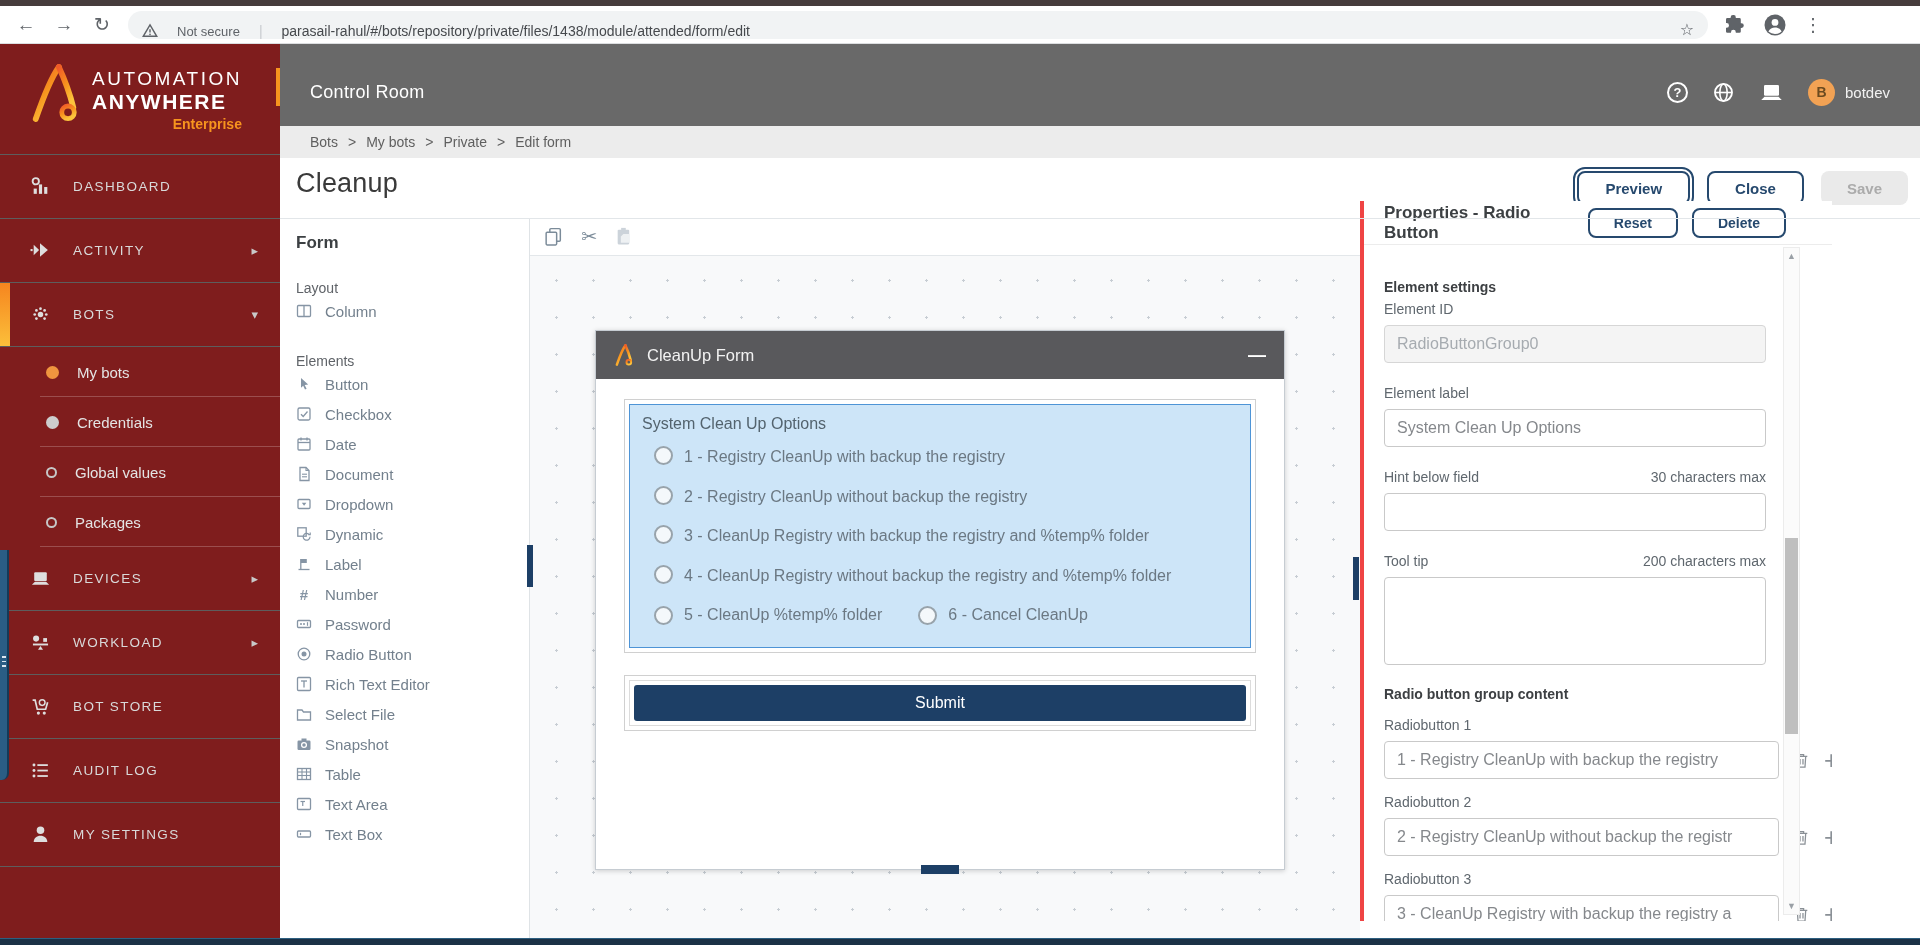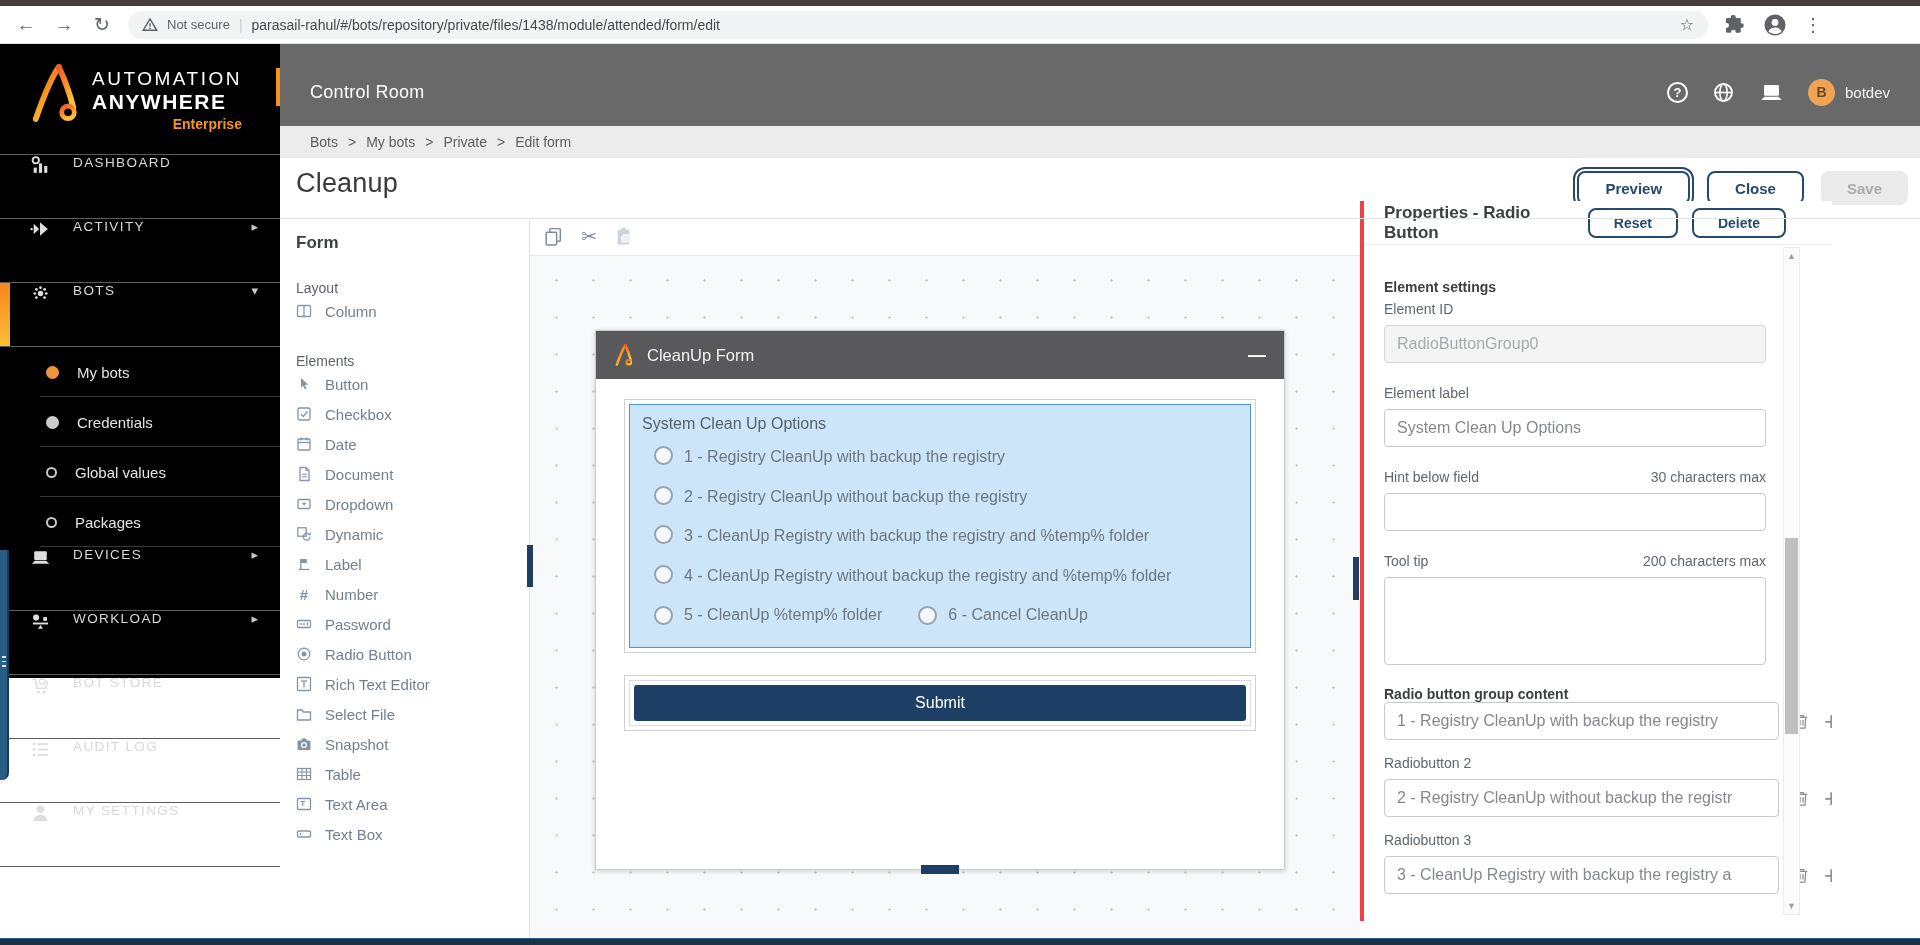--- a/index.html
+++ b/index.html
@@ -4,21 +4,21 @@
 <style>
   *{box-sizing:border-box;margin:0;padding:0}
   html,body{background:#fff}
   body{font-family:"Liberation Sans","DejaVu Sans",sans-serif}
   .screen{position:relative;width:1920px;height:945px;overflow:hidden;background:#fff}
 
   
   .chrome-top{position:absolute;left:0;top:0;width:1920px;height:6px;background:#463c3c}
   .chrome-bar{position:absolute;left:0;top:6px;width:1920px;height:38px;background:#fff;border-bottom:1px solid #dcdee0;display:flex;align-items:center;padding:0 14px;gap:14px}
   .nav-glyph{font-size:19px;color:#5f6368;width:24px;text-align:center;cursor:pointer}
-  .omnibox{flex:1;height:28px;background:#f1f3f4;border-radius:15px;display:flex;align-items:center;padding:0 14px;gap:9px;max-width:1580px}
+  .omnibox{flex:1;height:28px;background:#f1f3f4;border-radius:15px;display:flex;align-items:flex-end;padding:0 14px;gap:19px;max-width:1580px}
   .omni-sec{font-size:13px;color:#5f6368;white-space:nowrap}
   .omni-div{color:#c8cbce;font-size:14px}
   .omni-url{font-size:14px;color:#46494d;white-space:nowrap;overflow:hidden}
   .omni-spacer{flex:1}
   .omni-star{font-size:16px;color:#5f6368}
   .chrome-right{display:flex;align-items:center;gap:17px}
   .avatar-chrome{width:24px;height:24px}
   .kebab{font-size:18px;color:#5f6368;letter-spacing:0}
 
   
@@ -37,28 +37,28 @@
   .title-row{position:absolute;left:280px;top:158px;width:1640px;height:60px;background:#fff}
   .page-title{position:absolute;left:16px;top:10px;font-size:27px;color:#3a3a3a;letter-spacing:.2px}
   .title-actions{position:absolute;right:12px;top:13px;display:flex;gap:17px;align-items:center}
   .btn{height:34px;border:2px solid #26496e;border-radius:8px;background:#fff;color:#26496e;font-size:15px;font-weight:600;padding:0 26px;font-family:inherit;cursor:pointer}
   .btn-preview{outline:2px solid #26496e;outline-offset:2px}
   .btn-save{border:none;background:#eaeaea;color:#ababab}
   .btn-sm{height:30px;padding:0 24px;font-size:14px}
   .content-topline{position:absolute;left:280px;top:218px;width:1640px;height:1px;background:#e2e6e9;z-index:3}
 
   
-  .sidebar{position:absolute;left:0;top:44px;width:280px;height:634px;background:#000000}
+  .sidebar{position:absolute;left:0;top:44px;width:280px;height:894px;background:#7f1d1d}
   .logo-block{height:111px;position:relative;border-bottom:1px solid #5d5d5d;padding:16px 0 0 28px;display:flex;gap:10px}
   .logo-text{padding-top:8px}
   .logo-w1{color:#fff;font-size:19px;font-weight:300;letter-spacing:2.5px}
   .logo-w2{color:#fff;font-size:21px;font-weight:700;letter-spacing:1.5px}
   .logo-ed{color:#f7941e;font-size:14px;font-weight:700;text-align:right;margin-top:2px}
   .logo-accent{position:absolute;right:0;top:24px;width:4px;height:38px;background:#f7941e}
-  .nav-item{height:64px;border-bottom:1px solid #5d5d5d;display:flex;align-items:flex-start;gap:22px;padding-left:30px;position:relative;cursor:pointer}
+  .nav-item{height:64px;border-bottom:1px solid #5d5d5d;display:flex;align-items:center;gap:22px;padding-left:30px;position:relative;cursor:pointer}
   .nav-label{color:#d9d9d9;font-size:13.5px;letter-spacing:1.4px}
   .nav-chev{margin-left:auto;margin-right:22px;color:#c9c9c9;font-size:13px}
   .nav-sel-bar{position:absolute;left:0;top:0;width:10px;height:100%;background:linear-gradient(180deg,#f6851f,#fbbf3a)}
   .nav-ico{width:21px;height:21px;flex:none}
   .sub-item{height:50px;display:flex;align-items:center;gap:18px;padding-left:46px;position:relative;cursor:pointer}
   .sub-item::after{content:"";position:absolute;left:40px;right:0;bottom:0;height:1px;background:rgba(255,255,255,.22)}
   .sub-label{color:#e4e4e4;font-size:15px}
   .dot{width:13px;height:13px;border-radius:50%;flex:none}
   .dot-orange{background:#f0953f}
   .dot-gray{background:#cdcdcd}
@@ -559,20 +559,23 @@
       <input class="f-input" value="" style="">
 
       <div class="f-label">
         <span>Tool tip</span>
         <span>200 characters max</span>
       </div>
       <textarea class="f-input" style=""></textarea>
 
       <div class="sec-head gc-head">Radio button group content</div>
 
+      <div class="f-label rb-label">
+          <span>Radiobutton 1</span>
+        </div>
       <div class="rb-row">
         <input class="f-input rb-input" value="1 - Registry CleanUp with backup the registry" style="">
         <span class="trash-btn">
             <svg width="19" height="19" viewBox="0 0 18 18">
               <path d="M3.5 5h11M7 5V3.4h4V5M5 5l.7 10.2h6.6L13 5M7.6 7.5v5.2M10.4 7.5v5.2" stroke="#8a9096" stroke-width="1.2" fill="none"></path>
             </svg>
           </span>
         <span class="plus-btn">+</span>
       </div>
 

